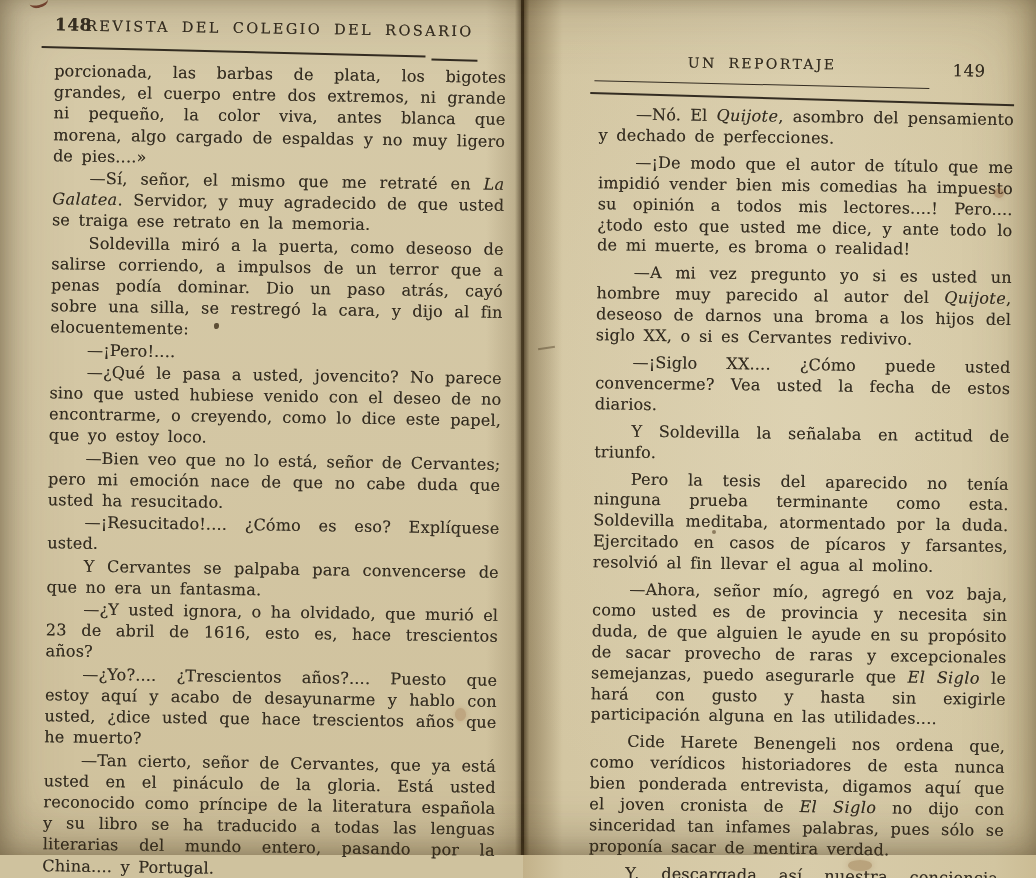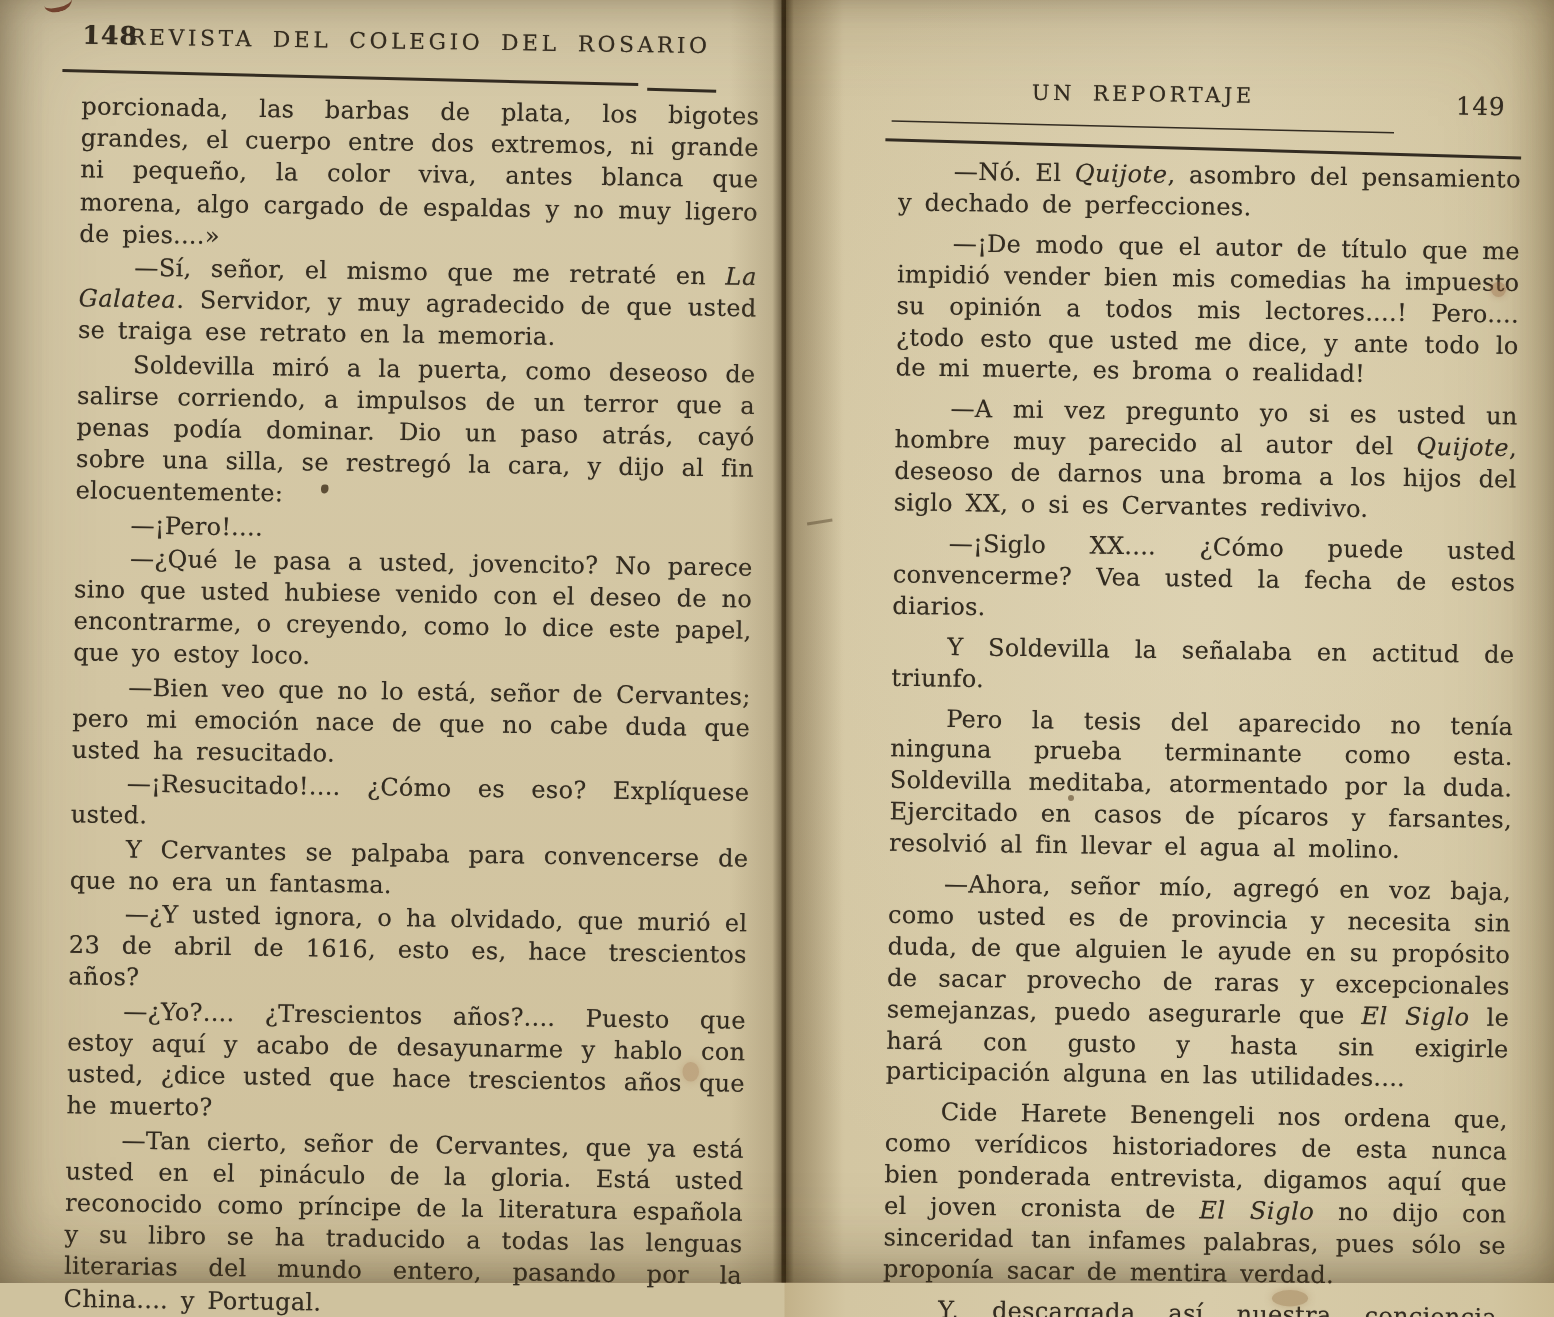--- a/index.html
+++ b/index.html
@@ -33,21 +33,21 @@
   .page-left .page-inner{padding:14px 18px 0 55px;transform:rotate(0.85deg);transform-origin:40px 20px;}
   .page-right .page-inner{padding:50px 21px 0 77px;transform:rotate(0.8deg);transform-origin:60px 40px;}
 
   
   .header{position:relative;height:30px;}
   .ink{color:#332c21;text-shadow:0 0 .5px rgba(46,38,24,.55);}
   .pagenum{
     position:absolute;top:0;font-size:17px;font-weight:bold;letter-spacing:.5px;
   }
   .page-left .pagenum{left:0;}
-  .page-right .pagenum{right:11px;top:6px;font-weight:normal;font-size:16.5px;}
+  .page-right .pagenum{right:29px;top:6px;font-weight:normal;font-size:16.5px;}
   .running-title{
     text-align:center;font-size:14.5px;letter-spacing:2.4px;word-spacing:5px;
     padding-top:3px;white-space:nowrap;
   }
   .page-right .running-title{margin-right:90px;font-size:14px;}
   .rule{position:absolute;background:#332c22;pointer-events:none;}
   .rule-left-main{left:42px;top:46px;width:384px;height:2px;transform:rotate(0.55deg);transform-origin:left center;}
   .rule-left-stub{left:432px;top:53px;width:46px;height:2px;transform:rotate(0.8deg);}
   .rule-right-thin{left:72px;top:80px;width:335px;height:1px;transform:rotate(0.55deg);transform-origin:left center;}
   .rule-right-main{left:68px;top:92px;width:424px;height:2px;transform:rotate(0.85deg);transform-origin:left center;}

